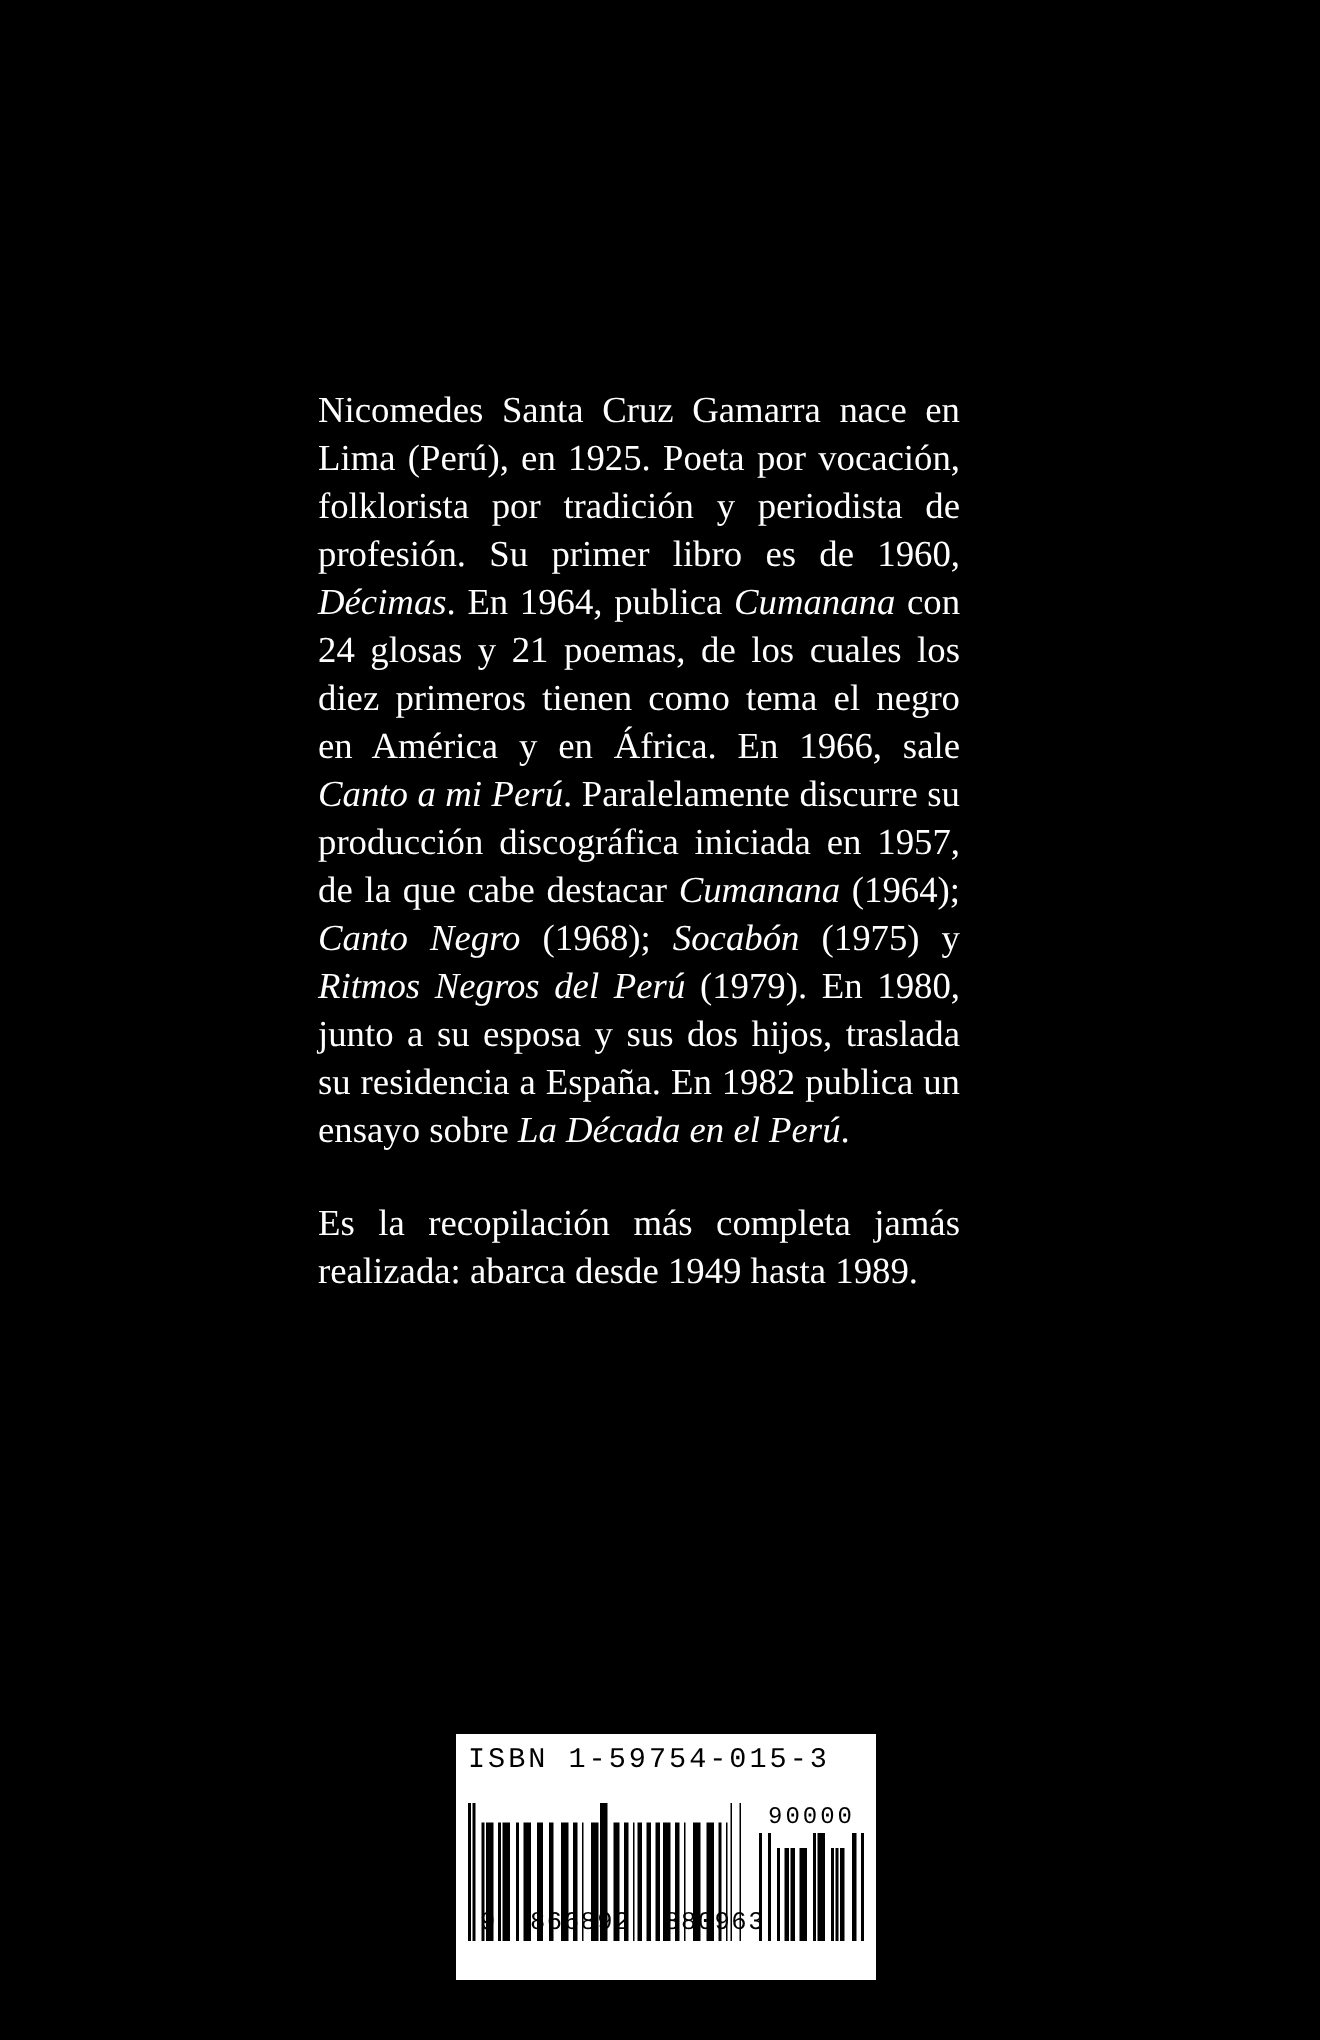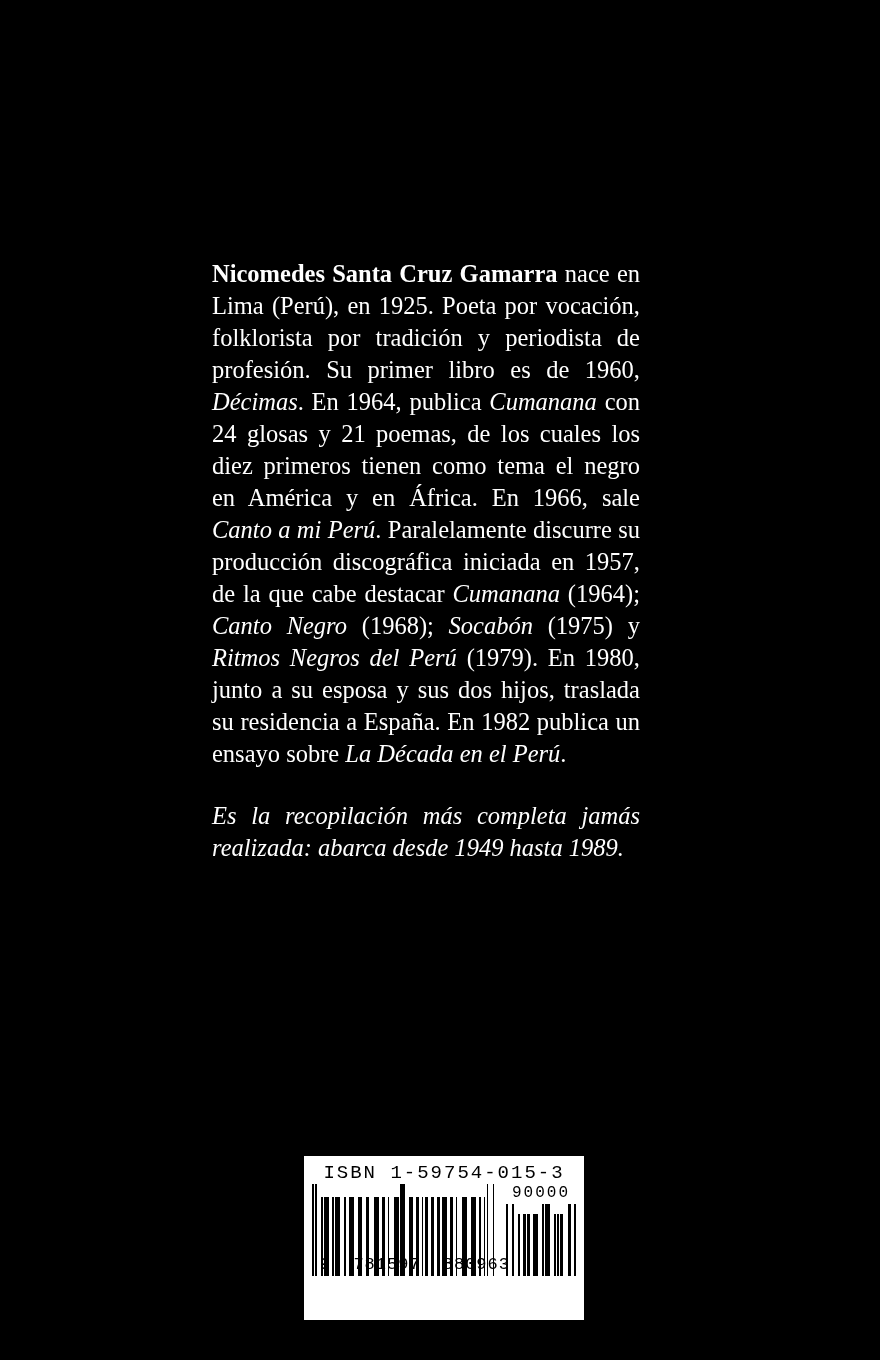--- a/index.html
+++ b/index.html
@@ -34,25 +34,24 @@
     color: #ffffff;
     font-family: "Liberation Serif", serif;
   }
 
   .blurb p {
     margin: 0 0 30px 0;
     text-align: justify;
   }
   .blurb p:last-child {
     margin-bottom: 0;
-    font-style: italic;
   }
 
   .author-name {
-    font-weight: bold;
+    font-weight: normal;
   }
 
   .title-italic {
     font-style: italic;
   }
 
   
   .barcode-area {
     position: absolute;
     left: 304px;
@@ -62,31 +61,30 @@
     background: #ffffff;
     box-sizing: border-box;
     padding: 6px 8px 4px 8px;
   }
 
   .isbn-text {
     font-family: "Liberation Mono", monospace;
     font-size: 19px;
     letter-spacing: 2px;
     color: #000000;
-    text-align: center;
     line-height: 22px;
     white-space: nowrap;
   }
 
   .barcode-row {
     position: relative;
     display: flex;
     align-items: flex-end;
     justify-content: space-between;
-    margin-top: 0;
+    margin-top: 18px;
   }
 
   .bars-main {
     display: flex;
     align-items: flex-end;
     height: 92px;
     width: 182px;
     overflow: hidden;
   }
 
@@ -244,19 +242,19 @@
             <div class="space" style="width: 1.5px; flex: 0 0 1.5px;"></div>
             <div class="bar short" style="width: 3px; flex: 0 0 3px;"></div>
             <div class="space" style="width: 4.5px; flex: 0 0 4.5px;"></div>
             <div class="bar tall" style="width: 3px; flex: 0 0 3px;"></div>
             <div class="space" style="width: 3px; flex: 0 0 3px;"></div>
             <div class="bar tall" style="width: 3px; flex: 0 0 3px;"></div>
           </div>
       </div>
       <div class="human-digits">
         <span>9</span>
-        <span>781597</span>
+        <span>866892</span>
         <span>880963</span>
       </div>
     </div>
   </div>
 
 </div>
 
 </body></html>

